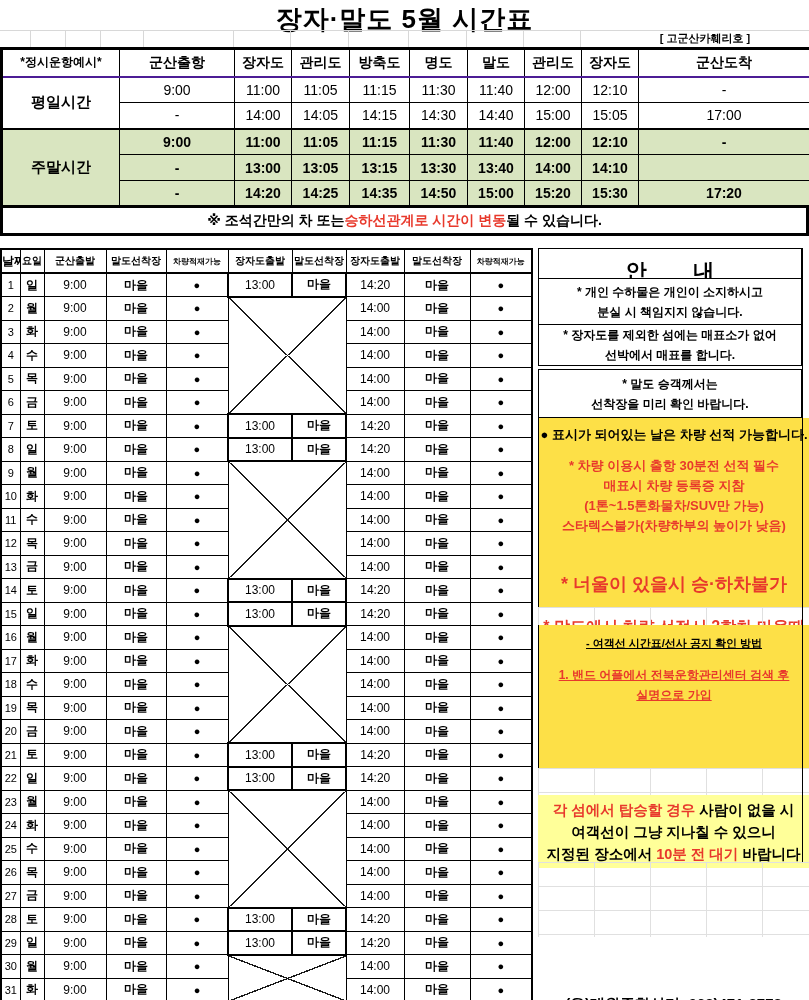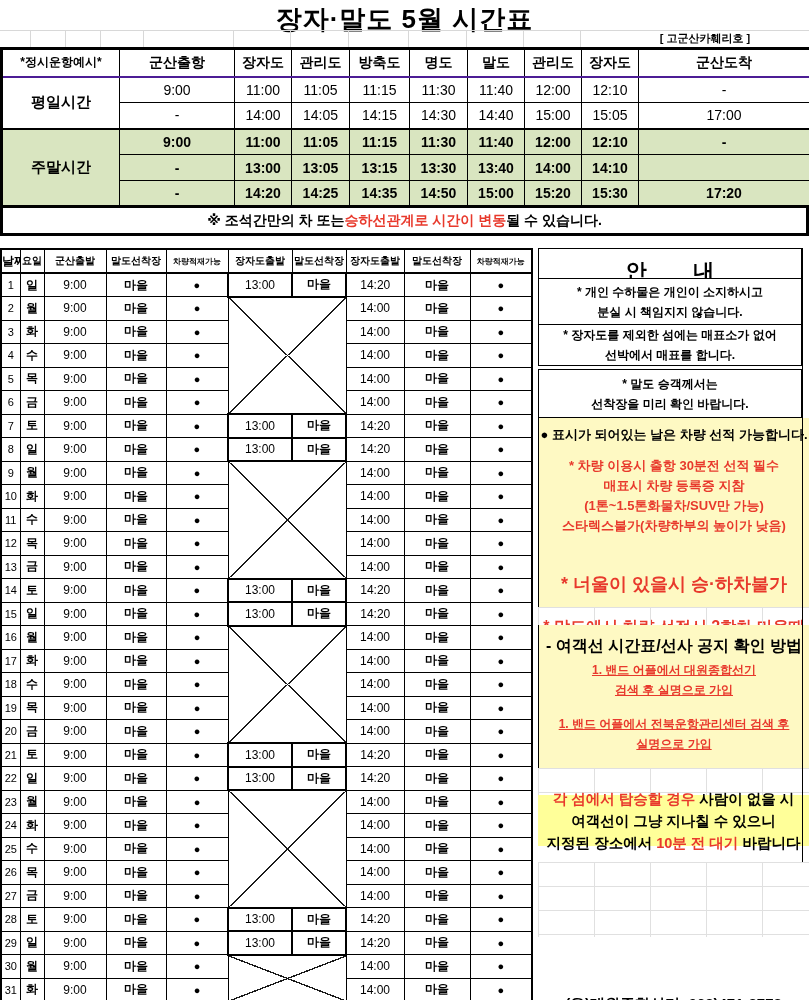--- a/index.html
+++ b/index.html
@@ -54,34 +54,34 @@
   
   .panel-cell { position:absolute; left:538px; width:264px; background:#fff; border:1px solid #000;
                 display:flex; flex-direction:column; align-items:center; justify-content:center;
                 text-align:center; font-weight:bold; }
   .notice-title { top:248px; height:46px; font-size:21px; white-space:pre; }
   .pnote { font-size:12px; line-height:20px; white-space:pre-line; }
   #note1 { top:278px; height:47px; }
   #note2 { top:324px; height:42px; }
   #note3 { top:369px; height:49px; }
 
-  .cream { position:absolute; left:538px; width:271px; background:#fef9c3; border-left:1px solid #000;
+  .cream { position:absolute; left:538px; width:271px; background:#fde047; border-left:1px solid #000;
            text-align:center; font-weight:bold; }
   .cream1 { top:418px; height:189px; padding-top:8px; }
   .vehicle-ok { font-size:13px; }
   .car-rules { margin-top:12px; font-size:13px; line-height:20px; white-space:pre-line; }
   .swell { margin-top:36px; font-size:18px; }
   .maldo-car { margin-top:21px; font-size:16px; }
 
   .cream2 { top:625px; height:143px; padding-top:11px; }
-  .band-heading { font-size:16px; }
+  .band-heading { font-size:11px; text-decoration:underline; }
   .band-lines { margin-top:3px; font-size:12px; line-height:20px; white-space:pre-line; text-decoration:underline; }
   .band-group2 { margin-top:14px; }
 
-  .alert { position:absolute; left:538px; top:795px; width:271px; height:51px; background:#ffff99;
+  .alert { position:absolute; left:538px; top:795px; width:271px; height:73px; background:#ffff99;
            display:flex; flex-direction:column; align-items:center; justify-content:center;
            font-size:14.5px; font-weight:bold; line-height:22px; text-align:center; }
 
   .grid-bg { background-image: linear-gradient(#e0e0e0 1px, transparent 1px),
                                linear-gradient(90deg, #e0e0e0 1px, transparent 1px);
              background-size:56px 24px; }
   .gap1 { position:absolute; left:538px; top:607px; width:271px; height:18px; }
   .gap2 { position:absolute; left:538px; top:768px; width:271px; height:27px; }
   .gridarea { position:absolute; left:538px; top:862px; width:271px; height:75px; }
 
@@ -596,22 +596,20 @@
 스타렉스불가(차량하부의 높이가 낮음)</div>
     <div class="swell red">* 너울이 있을시 승·하차불가</div>
     <div class="maldo-car red">* 말도에서 차량 선적시 2항차 마을때만 가능</div>
   </div>
 
   <div class="gap1 grid-bg"></div>
 
   <div class="cream cream2">
     <div>
       <div class="band-heading">- 여객선 시간표/선사 공지 확인 방법</div>
-      <div class="band-lines red">1. 밴드 어플에서 대원종합선기
-검색 후 실명으로 가입</div>
     </div>
     <div class="band-group2">
       <div class="band-lines red">1. 밴드 어플에서 전북운항관리센터 검색 후
 실명으로 가입</div>
     </div>
   </div>
 
   <div class="gap2 grid-bg"></div>
 
   <div class="alert">

